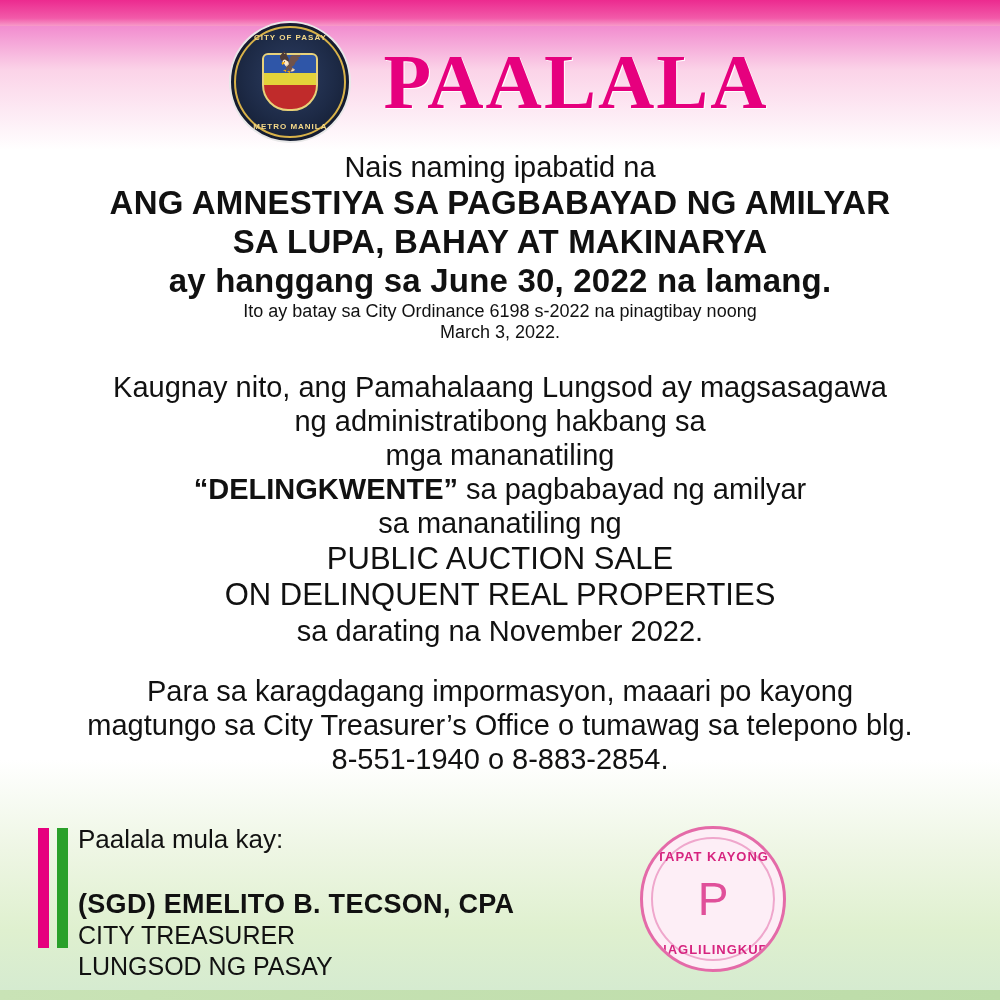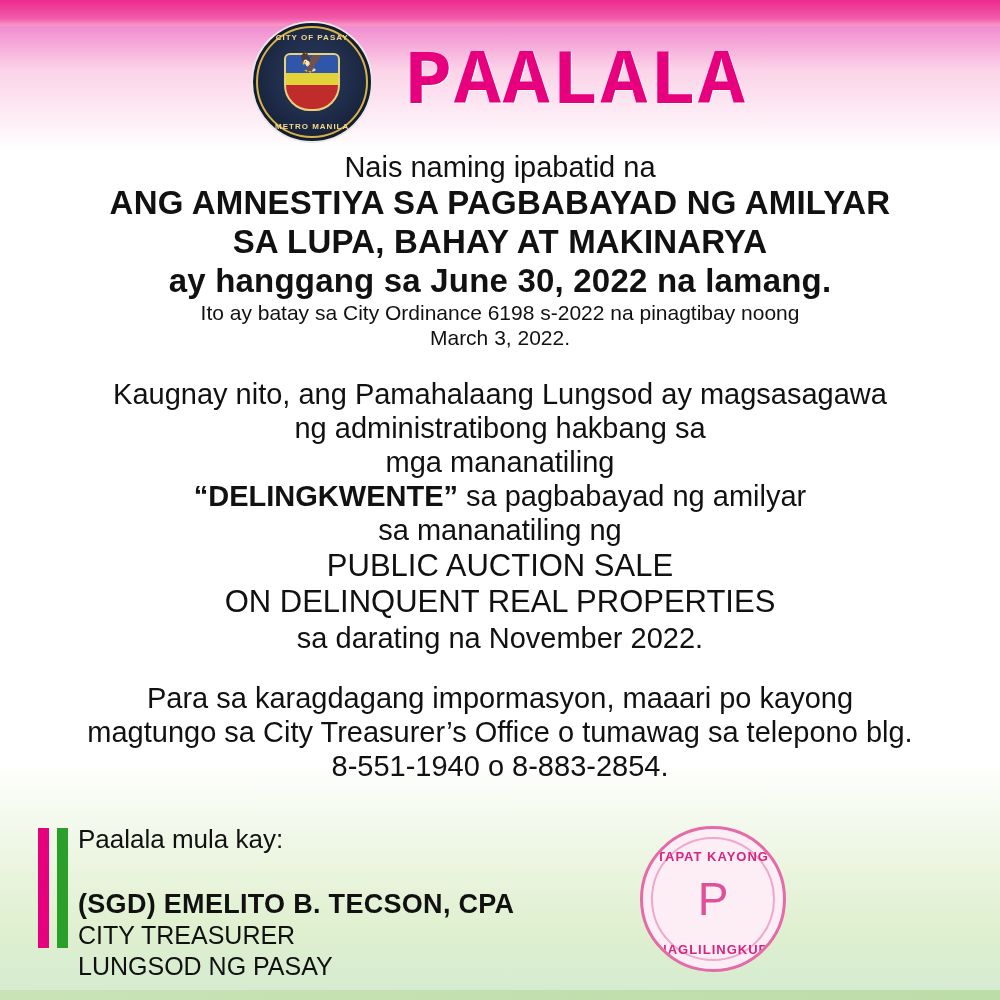--- a/index.html
+++ b/index.html
@@ -102,21 +102,21 @@
     position: absolute;
     left: 50%;
     top: 26px;
     transform: translateX(-50%);
     font-size: 20px;
     color: #e9c55a;
     line-height: 1;
   }
 
   .title {
-    font-family: Liberation Mono, monospace;
+    font-family: Liberation Serif, serif;
     font-size: 78px;
     font-weight: bold;
     color: #e6007e;
     letter-spacing: 2px;
     line-height: 1;
     text-shadow: 1px 1px 0 #ffffff;
   }
 
   
   .body-text {
@@ -136,21 +136,21 @@
   .bold-lg {
     font-size: 33px;
     font-weight: bold;
     letter-spacing: 0.2px;
   }
   .bold-md {
     font-size: 31px;
     font-weight: normal;
   }
   .small {
-    font-size: 21px;
+    font-size: 18px;
   }
   .gap-md { height: 26px; }
 
   .mixed {
     font-size: 29px;
   }
   .mixed b {
     font-weight: bold;
   }
 

